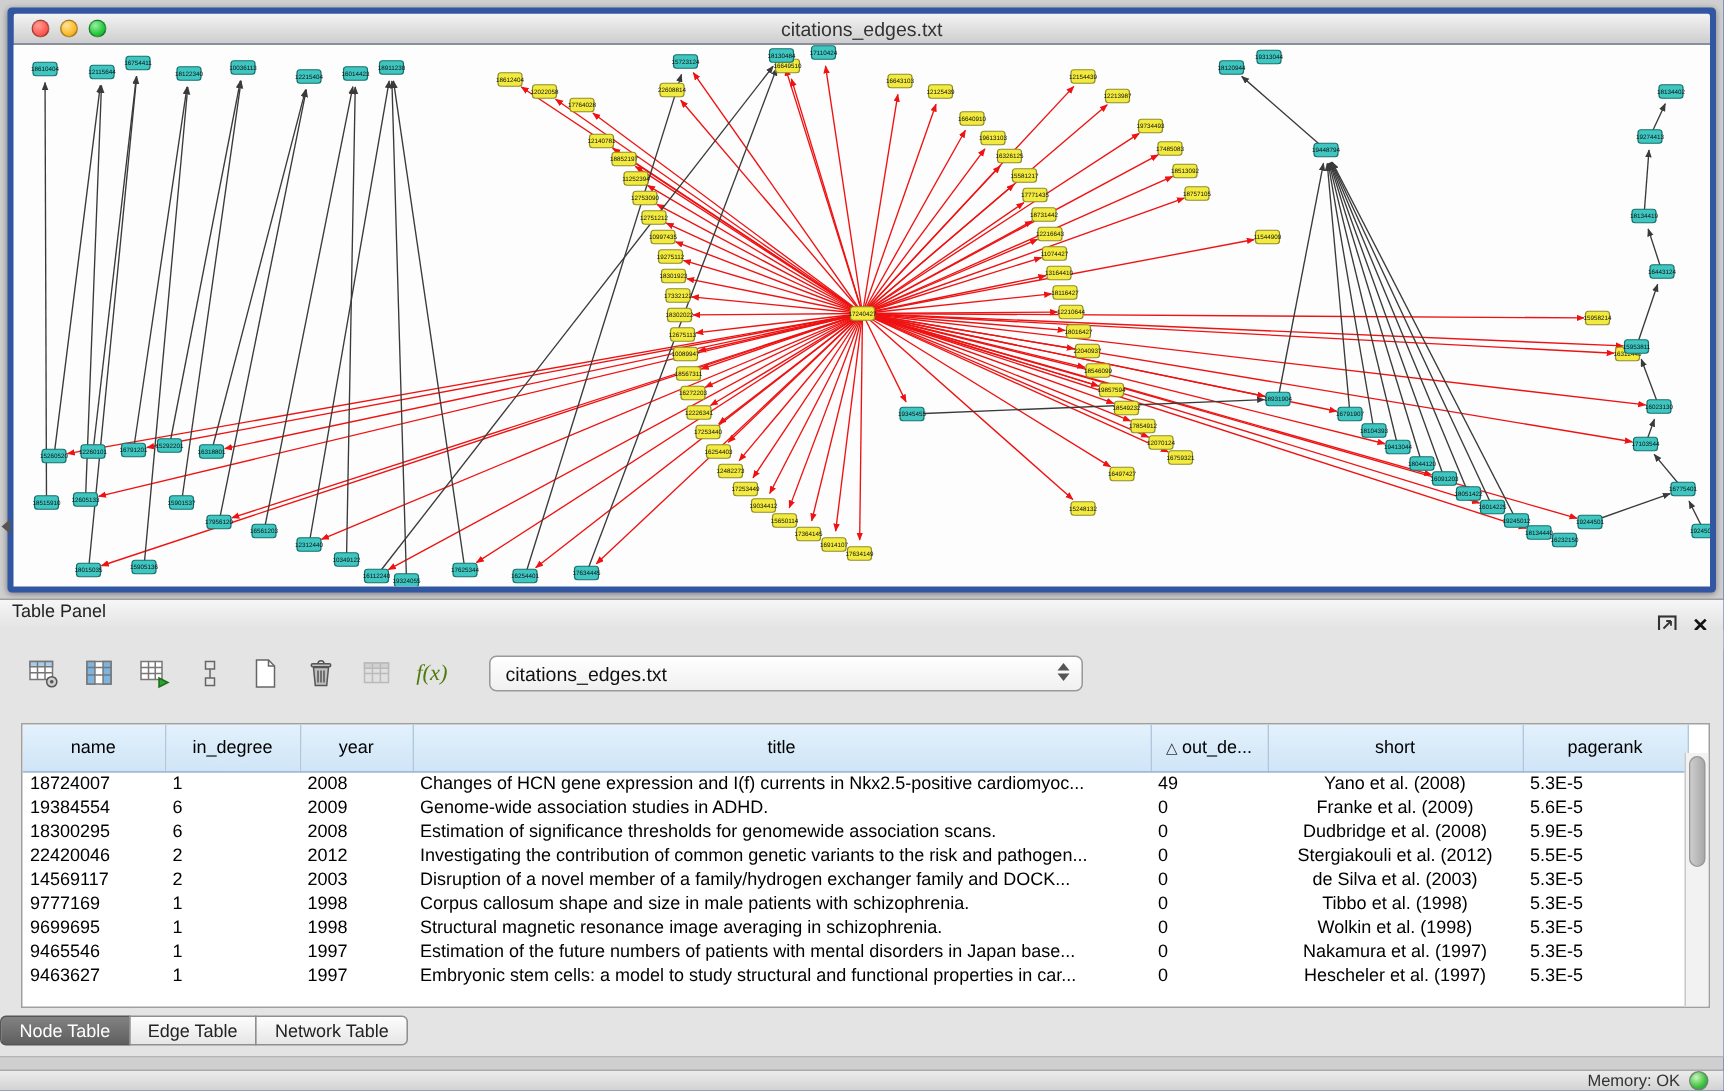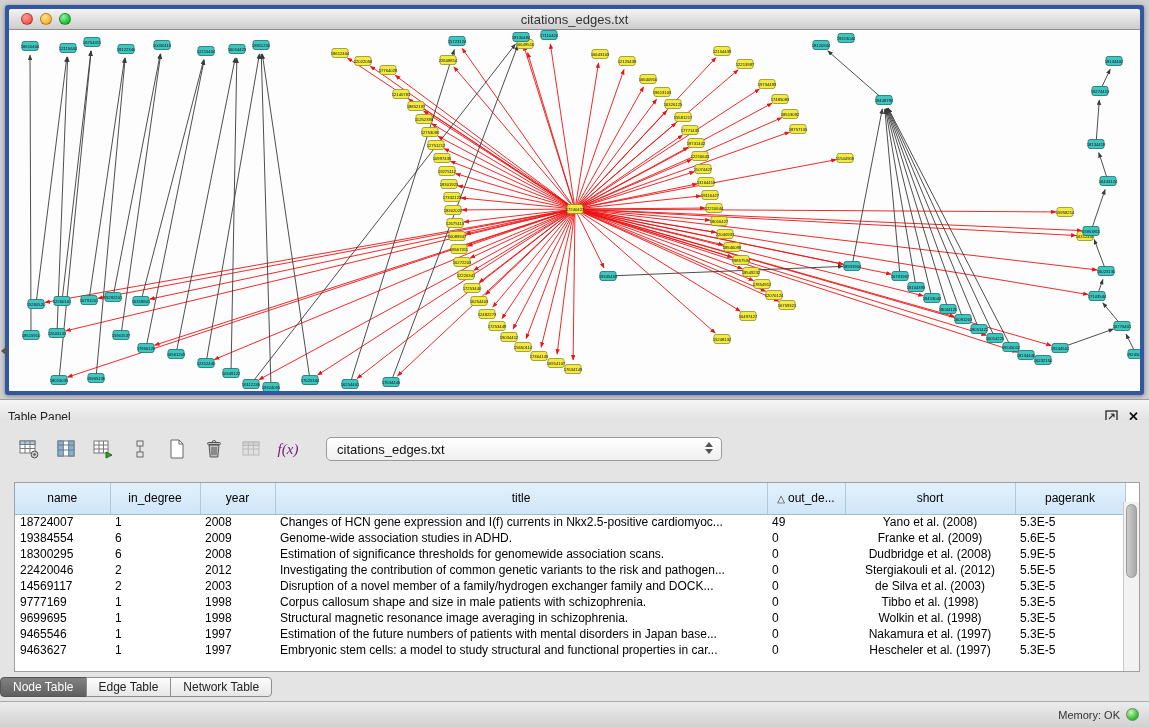--- a/index.html
+++ b/index.html
@@ -31,37 +31,37 @@
   .net-canvas{position:relative;background:#fdfdfd;height:361px;overflow:hidden;}
   .net-canvas svg{display:block;}
 
   
   .panel-collapse{position:absolute;left:1px;top:346px;width:0;height:0;
     border-top:5px solid transparent;border-bottom:5px solid transparent;border-right:6px solid #555;}
   .panel-header{
     position:absolute;left:0;top:399px;width:1149px;height:35px;box-sizing:border-box;
     background:linear-gradient(#f6f6f6,#d6d6d6);
     border-top:1px solid #9f9f9f;border-bottom:1px solid #a8a8a8;
-    display:flex;align-items:center;
+    display:flex;
   }
   .panel-header .ph-title{font-size:12px;color:#222;margin-left:8px;flex:1;}
   .panel-header .ph-actions{display:flex;align-items:center;gap:10px;margin-right:10px;}
   .float-icon svg{display:block;}
   .close-icon{font-size:13px;font-weight:bold;color:#111;line-height:1;cursor:default;}
 
   .panel-body{
     position:absolute;left:0;top:420px;width:1149px;height:285px;
     background:#e4e4e4;border-bottom:1px solid #b5b5b5;box-sizing:border-box;
   }
   .toolbar{
     position:absolute;left:16px;top:14px;height:30px;
     display:flex;align-items:center;gap:11px;
   }
   .tool-btn{width:26px;height:26px;display:flex;align-items:center;justify-content:center;border-radius:4px;}
-  .fx{font-family:"Liberation Serif",serif;font-style:italic;font-size:15px;color:#701a75;}
+  .fx{font-family:"Liberation Serif",serif;font-style:italic;font-size:15px;color:#4d7c0f;}
   .combo{
     margin-left:14px;width:396px;height:24px;box-sizing:border-box;
     background:linear-gradient(#ffffff,#f0f0f0);
     border:1px solid #9a9a9a;border-radius:5px;
     display:flex;align-items:center;position:relative;
     font-size:13px;color:#111;padding-left:10px;
   }
   .combo .arrows{position:absolute;right:8px;top:4px;display:flex;flex-direction:column;gap:2px;}
   .combo .arrows i{display:block;width:0;height:0;border-left:4px solid transparent;border-right:4px solid transparent;}
   .combo .arrows i.up{border-bottom:5px solid #555;}
@@ -102,21 +102,21 @@
     height:20px;box-sizing:border-box;padding:0 12px;font-size:12px;
     border:1px solid #8f8f8f;margin-left:-1px;
     background:linear-gradient(#fdfdfd,#e6e6e6);color:#222;
     display:flex;align-items:center;font-family:"Liberation Sans",sans-serif;
   }
   .tab.first{border-radius:4px 0 0 4px;margin-left:0;}
   .tab.last{border-radius:0 4px 4px 0;}
   .tab.selected{background:linear-gradient(#828282,#5f5f5f);color:#fff;border-color:#555;}
 
   .status-bar{
-    position:absolute;left:0;bottom:0;width:1149px;height:26px;box-sizing:border-box;
+    position:absolute;left:0;bottom:0;width:1149px;height:14px;box-sizing:border-box;
     background:linear-gradient(#ececec,#d2d2d2);border-top:1px solid #aaa;
     display:flex;align-items:center;justify-content:flex-end;gap:6px;padding-right:10px;
   }
   .status-bar .mem-label{font-size:11px;color:#333;}
   .mem-orb{
     width:13px;height:13px;border-radius:50%;box-sizing:border-box;border:1px solid #6a8a6a;
     background:radial-gradient(circle at 35% 30%,#c8f7bb,#3fc23f 60%,#1d8f2a);
   }
 </style>
 </head>

